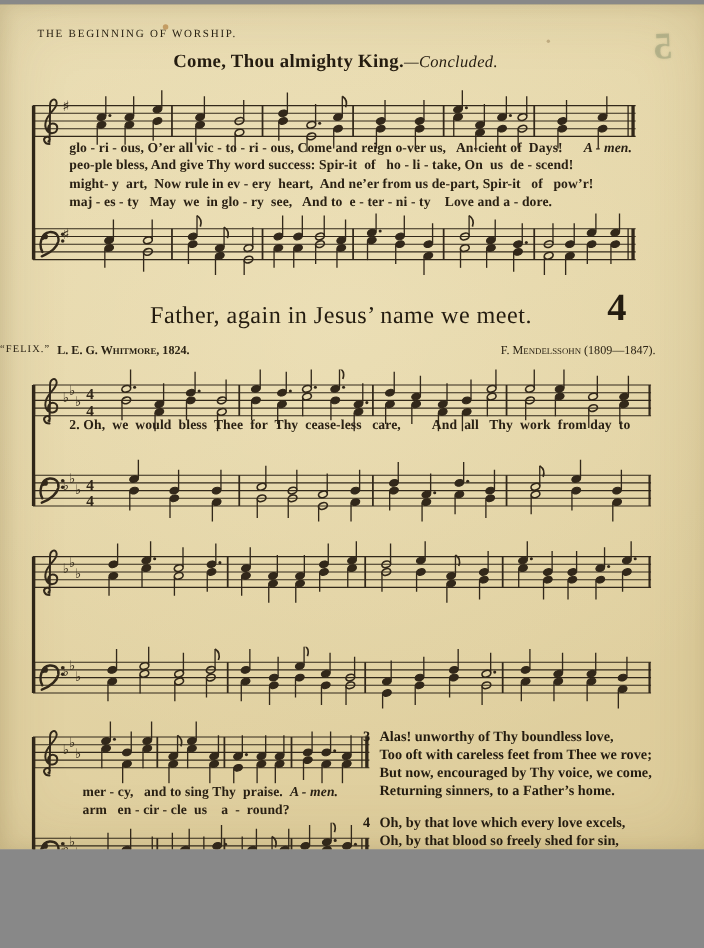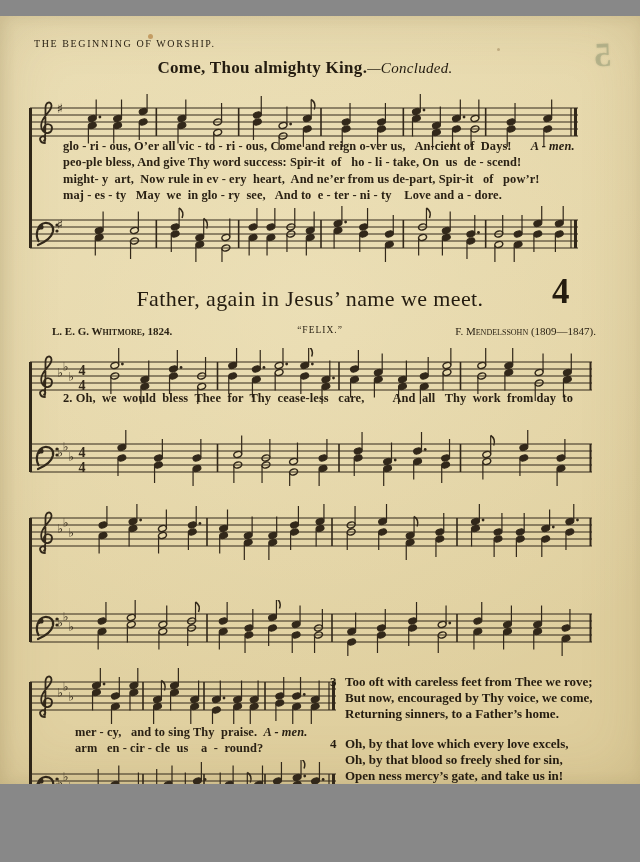--- a/index.html
+++ b/index.html
@@ -1,17 +1,17 @@
 <!DOCTYPE html>
 <html><head>
 <meta charset="utf-8">
 <style>
   html,body{margin:0;padding:0;background:#888;}
   .page{
-    position:relative;width:640px;height:768px;margin:16px auto;overflow:hidden;
+    position:relative;width:640px;height:768px;margin:4px auto;overflow:hidden;
     background:
       radial-gradient(ellipse 120% 90% at 48% 38%, rgba(255,248,220,.25), rgba(0,0,0,0) 60%),
       linear-gradient(155deg,#e9dcb2 0%,#e4d5a7 45%,#ddcc9a 100%);
     box-shadow:inset 0 0 60px rgba(120,95,40,.18), inset 4px 0 14px rgba(90,70,30,.12);
     color:#241c10;
     font-family:"Liberation Serif",serif;
   }
   .running-head{
     position:absolute;left:34px;top:22px;
     font-size:10px;letter-spacing:1.6px;font-weight:400;color:#2b2315;
@@ -42,21 +42,21 @@
     position:absolute;left:552px;top:256px;font-size:35px;font-weight:700;color:#241c10;
   }
   .title2{
     position:absolute;left:0;top:270px;width:620px;text-align:center;
     font-size:22px;font-weight:400;color:#241c10;letter-spacing:.4px;
   }
   .attribution{
     position:absolute;left:0;top:309px;width:640px;height:16px;font-size:11px;color:#2b2315;
   }
   .attribution .author{position:absolute;left:52px;font-variant:small-caps;font-weight:bold;}
-  .attribution .tune{position:absolute;left:0;width:640px;text-align:center;letter-spacing:1px;font-size:9.5px;}
+  .attribution .tune{position:absolute;left:0;width:640px;text-align:left;letter-spacing:1px;font-size:9.5px;}
   .attribution .composer{position:absolute;right:44px;font-variant:small-caps;}
   .verses{position:absolute;left:330px;top:658px;width:302px;}
   .verse{display:flex;margin-bottom:13px;}
   .verse-number{width:15px;font-size:13px;font-weight:700;line-height:16.2px;color:#241c10;flex:none;}
   .verse-lines{flex:1;}
   .verse-line{font-size:13px;font-weight:700;line-height:16.2px;color:#241c10;white-space:nowrap;}
 </style>
 </head>
 <body>
 
@@ -804,20 +804,21 @@
         <line x1="289.44178757105163" y1="20" x2="289.44178757105163" y2="2" stroke="#32281a" stroke-width="1.2"></line>
         <line x1="281.6417875710517" y1="32.5" x2="281.6417875710517" y2="49.5" stroke="#32281a" stroke-width="1.2"></line>
         <circle cx="293.1417875710517" cy="19.5" r="1.4" fill="#32281a"></circle>
       </svg>
   </div>
 
   <div class="verses">
     <div class="verse">
       <div class="verse-number">3</div>
       <div class="verse-lines">
+        <div class="verse-line">Alas! unworthy of Thy boundless love,</div>
         <div class="verse-line">Too oft with careless feet from Thee we rove;</div>
         <div class="verse-line">But now, encouraged by Thy voice, we come,</div>
         <div class="verse-line">Returning sinners, to a Father’s home.</div>
       </div>
     </div>
     <div class="verse">
       <div class="verse-number">4</div>
       <div class="verse-lines">
         <div class="verse-line">Oh, by that love which every love excels,</div>
         <div class="verse-line">Oh, by that blood so freely shed for sin,</div>

